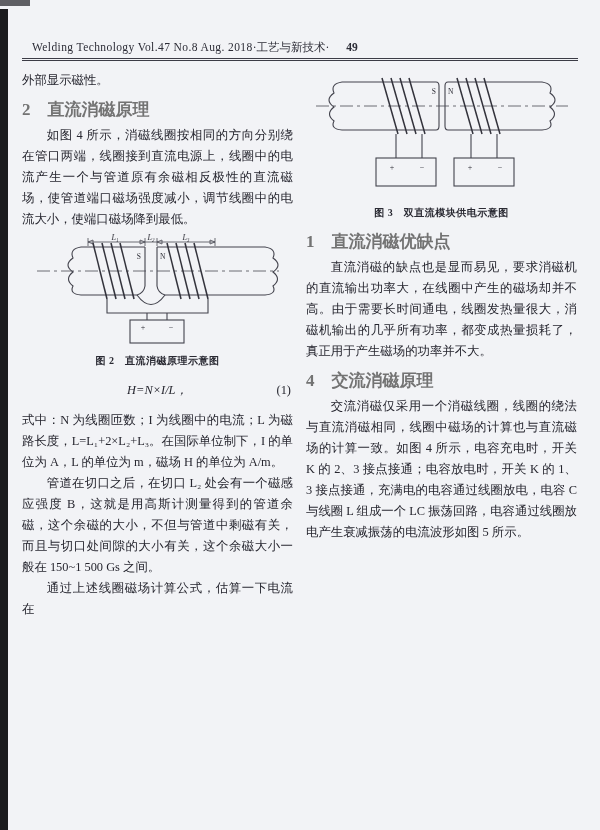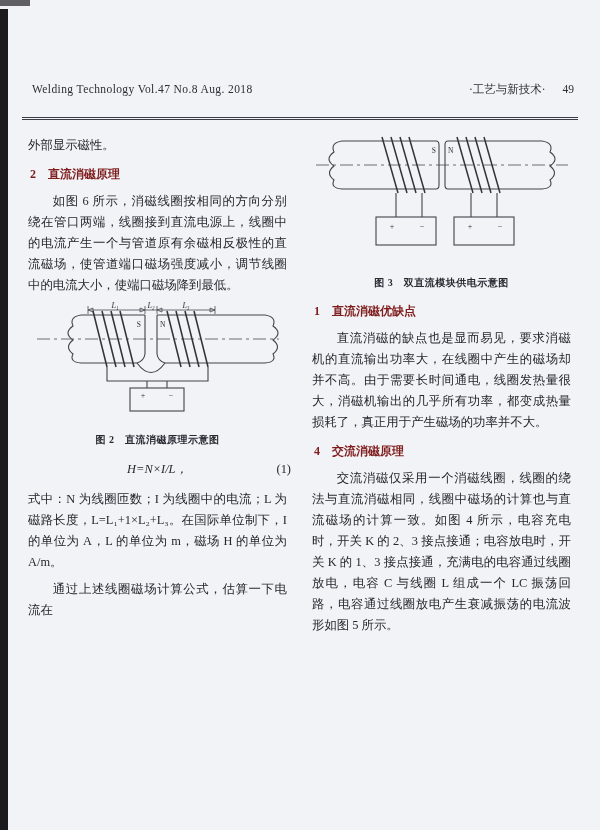--- a/index.html
+++ b/index.html
@@ -6,36 +6,36 @@
   body{
     width:600px;height:830px;position:relative;overflow:hidden;
     background:#f2f3f6;
     font-family:"Liberation Serif","DejaVu Serif",serif;
     color:#25252e;
   }
   .scan-edge-left{position:absolute;left:0;top:9px;width:8px;height:821px;background:#1b1b1e;}
   .scan-mark-top{position:absolute;left:0;top:0;width:30px;height:6px;background:#3a3a40;opacity:.8;}
   .page{position:absolute;left:22px;top:40px;width:556px;}
   
-  .hdr{display:flex;justify-content:space-between;align-items:baseline;
-       font-size:11.5px;padding:0 4px 20px 10px;color:#2c2c36;
-       border-bottom:3px double #3c3c46;margin-top:42px;}
+  .hdr{display:flex;justify-content:flex-start;align-items:baseline;
+       font-size:11.5px;padding:0 4px 3px 10px;color:#2c2c36;
+       border-bottom:3px double #3c3c46;}
   .hdr .jr{letter-spacing:.4px;}
   .hdr .rt{font-size:11.5px;}
-  .hdr .pgnum{margin-left:14px;font-weight:normal;}
+  .hdr .pgnum{margin-left:14px;font-weight:bold;}
   
   .cols{display:flex;gap:13px;margin-top:9px;}
   .col{width:271px;font-size:12.4px;line-height:21px;text-align:justify;color:#26262f;}
-  .col p{margin:6px;text-indent:2em;}
+  .col p{margin:0;text-indent:2em;}
   .col p.noind{text-indent:0;}
-  .sec-h{font-weight:bold;font-size:12px;margin:8px 8px 5px;text-indent:0;color:#7f1d1d;}
+  .sec-h{font-weight:bold;font-size:17px;margin:8px 0 5px;text-indent:0;color:#737373;}
   
   .fig{margin:4px 0 3px;text-align:center;}
   .fig svg{display:block;margin:0 auto;}
-  .fig .cap{font-size:10px;font-weight:bold;margin-top:17px;color:#2a2a33;letter-spacing:.5px;}
+  .fig .cap{font-size:10px;font-weight:bold;margin-top:6px;color:#2a2a33;letter-spacing:.5px;}
   
   .formula{position:relative;text-align:center;line-height:23px;margin:8px 0;}
   .formula .body{font-style:italic;}
   .formula .num{position:absolute;right:2px;top:0;font-style:normal;}
   svg .ln{stroke:#43434d;stroke-width:1.1;fill:none;}
   svg .coil{stroke:#33333c;stroke-width:1.5;fill:none;}
   svg .thin{stroke:#4a4a54;stroke-width:.8;fill:none;}
   svg text{fill:#2b2b34;font-family:"Liberation Serif","DejaVu Serif",serif;}
 </style>
 </head>
@@ -52,21 +52,21 @@
       <span>·工艺与新技术·</span>
       <span class="pgnum">49</span>
     </span>
   </div>
 
   <div class="cols">
 
     <div class="col">
       <p class="noind">外部显示磁性。</p>
       <div class="sec-h">2　直流消磁原理</div>
-      <p>如图 6 所示，消磁线圈按相同的方向分别绕在管口两端，线圈接到直流电源上，线圈中的电流产生一个与管道原有余磁相反极性的直流磁场，使管道端口磁场强度减小，调节线圈中的电流大小，使端口磁场降到最低。</p>
+      <p>如图 4 所示，消磁线圈按相同的方向分别绕在管口两端，线圈接到直流电源上，线圈中的电流产生一个与管道原有余磁相反极性的直流磁场，使管道端口磁场强度减小，调节线圈中的电流大小，使端口磁场降到最低。</p>
 
       <div class="fig">
         <svg width="250" height="110" viewBox="0 0 250 110">
 
           <line class="thin" x1="55" y1="8" x2="182" y2="8"></line>
           <line class="thin" x1="55" y1="4" x2="55" y2="12"></line>
           <line class="thin" x1="112" y1="4" x2="112" y2="12"></line>
           <line class="thin" x1="124" y1="4" x2="124" y2="12"></line>
           <line class="thin" x1="182" y1="4" x2="182" y2="12"></line>
           <path class="thin" d="M55,8 l5,-2 v4 z M112,8 l-5,-2 v4 z" fill="#4a4a54"></path>
@@ -107,21 +107,22 @@
           <text x="110" y="96" font-size="8" text-anchor="middle">+</text>
           <text x="138" y="96" font-size="8" text-anchor="middle">−</text>
         </svg>
         <div class="cap">图 2　直流消磁原理示意图</div>
       </div>
 
       <div class="formula">
         <span class="body">H=N×I/L，</span>
         <span class="num">(1)</span>
       </div>
-      <p class="noind">式中：N 为线圈匝数；I 为线圈中的电流；L 为磁路长度，L=L₁+1×L₂+L₃。在国际单位制下，I 的单位为 A，L 的单位为 m，磁场 H 的单位为 A/m。</p>
+      <p class="noind">式中：N 为线圈匝数；I 为线圈中的电流；L 为磁路长度，L=L₁+2×L₂+L₃。在国际单位制下，I 的单位为 A，L 的单位为 m，磁场 H 的单位为 A/m。</p>
+      <p>管道在切口之后，在切口 L₂ 处会有一个磁感应强度 B，这就是用高斯计测量得到的管道余磁，这个余磁的大小，不但与管道中剩磁有关，而且与切口处间隙的大小有关，这个余磁大小一般在 150~1 500 Gs 之间。</p>
       <p>通过上述线圈磁场计算公式，估算一下电流在</p>
     </div>
 
     <div class="col">
 
       <div class="fig">
         <svg width="260" height="122" viewBox="0 0 260 122">
 
           <line class="ln" x1="30" y1="8" x2="124" y2="8"></line>
           <line class="ln" x1="30" y1="56" x2="124" y2="56"></line>

